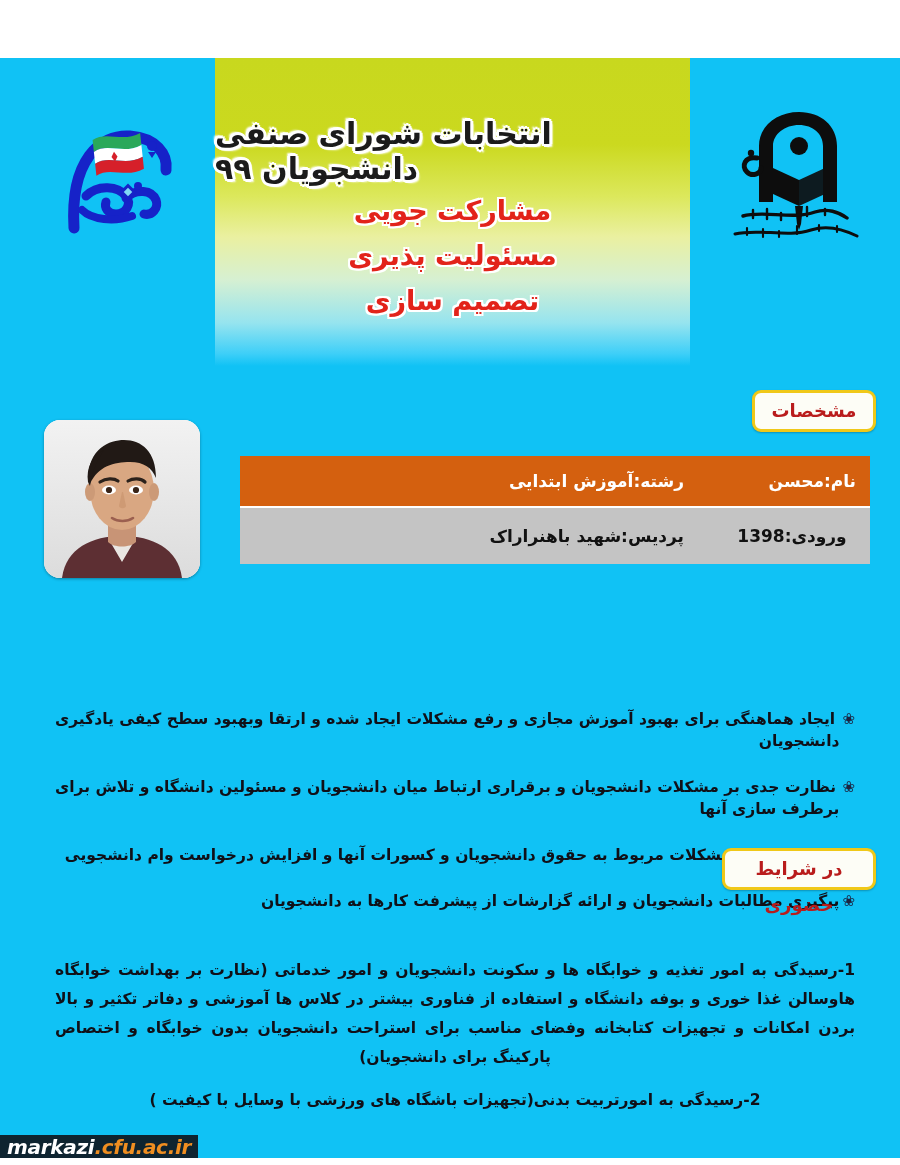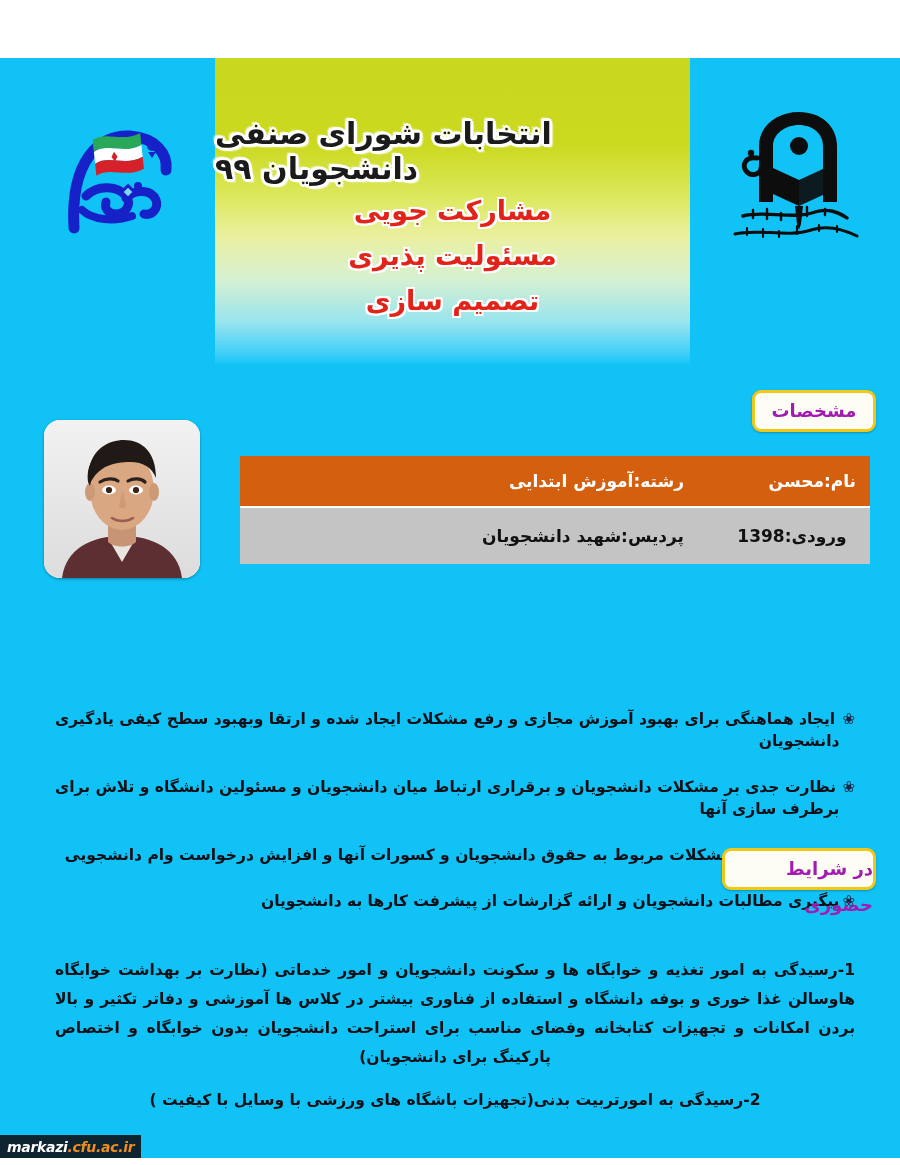--- a/index.html
+++ b/index.html
@@ -77,32 +77,32 @@
     overflow:hidden;
   }
   .photo-frame svg{display:block;width:100%;height:100%;}
 
   
   .badge{
     position:absolute;
     background:#fdfdf6;
     border:3px solid #f0c818;
     border-radius:9px;
-    color:#a21caf;
+    color:#b91c1c;
     font-weight:bold;
     font-size:18px;
     text-align:center;
     line-height:36px;
     height:36px;
     box-shadow:0 1px 2px rgba(0,0,0,.25);
     direction:rtl;
   }
   #badge-moshakhasat{left:752px;top:332px;width:118px;}
   #badge-barnameha{left:734px;top:542px;width:136px;}
-  #badge-sharayet{left:722px;top:790px;width:148px;text-align:right;}
+  #badge-sharayet{left:722px;top:790px;width:148px;}
 
   
   .table{
     position:absolute;
     left:240px;top:398px;
     width:630px;
     direction:rtl;
     font-weight:bold;
   }
   .trow{display:flex;align-items:center;}
@@ -168,21 +168,21 @@
   #para-1{text-align-last:center;}
 
   
   .watermark{
     position:absolute;
     left:0;top:1077px;
     height:24px;
     padding:0 7px;
     background:#0e2430;
     color:#ffffff;
-    font-size:14px;
+    font-size:20px;
     font-weight:bold;
     font-style:italic;
     line-height:24px;
     direction:ltr;
     letter-spacing:-0.3px;
     white-space:nowrap;
   }
   .watermark .accent{color:#ef8e20;}
 </style>
 </head>
@@ -294,21 +294,21 @@
 
   <div class="badge" id="badge-moshakhasat">مشخصات</div>
 
   <div class="table">
     <div class="trow head">
       <div class="cell c-name">نام:محسن</div>
       <div class="cell c-major">رشته:آموزش ابتدایی</div>
     </div>
     <div class="trow body">
       <div class="cell c-year">ورودی:1398</div>
-      <div class="cell c-campus">پردیس:شهید دانشجویان</div>
+      <div class="cell c-campus">پردیس:شهید باهنراراک</div>
     </div>
   </div>
 
 
   <div class="list">
     <div class="list-item" id="li-0">
       <span class="bullet">❀</span>
       <span class="txt">ایجاد هماهنگی برای بهبود آموزش مجازی و رفع مشکلات ایجاد شده و ارتقا وبهبود سطح کیفی یادگیری دانشجویان</span>
     </div>
     <div class="list-item" id="li-1">

